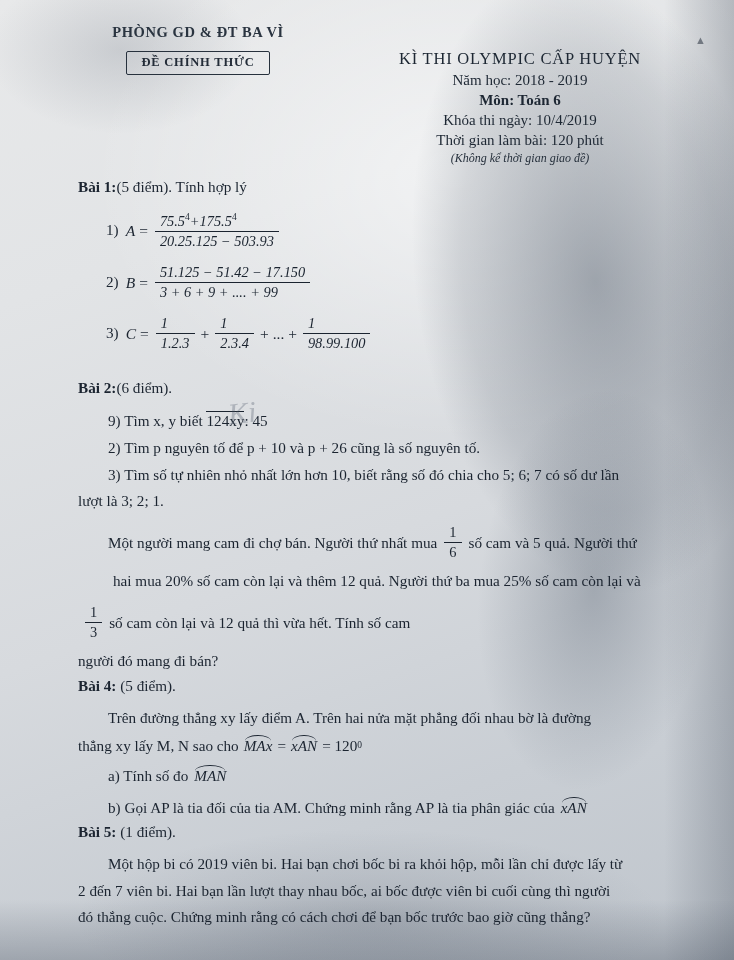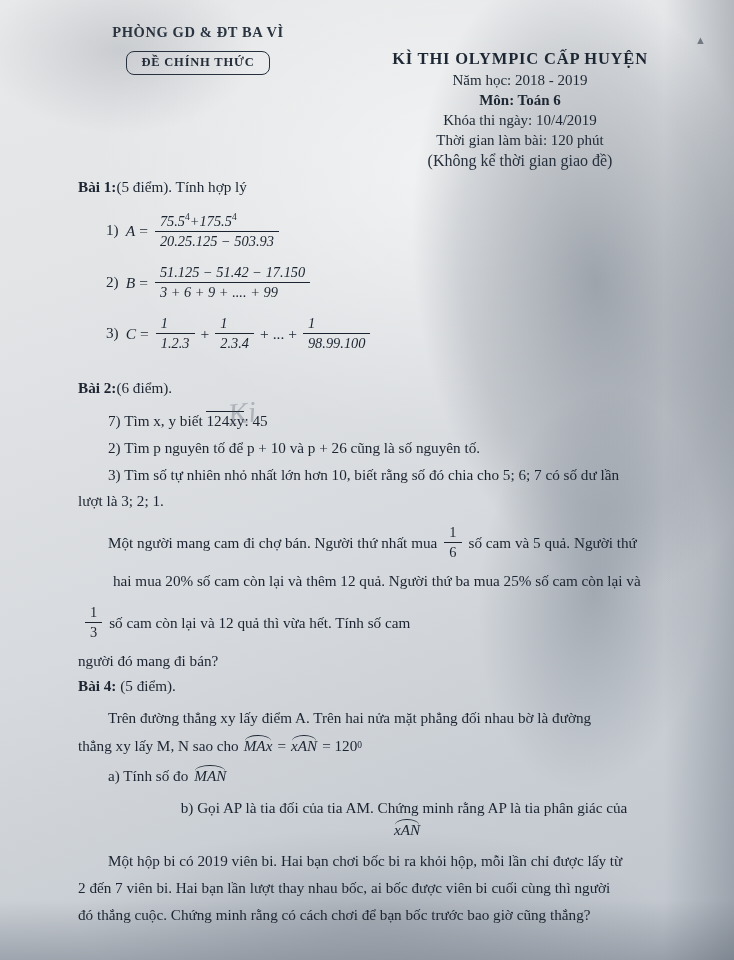--- a/index.html
+++ b/index.html
@@ -95,48 +95,49 @@
     font-size: 14.5px;
     letter-spacing: 0.6px;
     color: #2a3440;
     font-weight: 600;
     white-space: nowrap;
   }
   .official-box {
     margin: 10px auto 0;
     display: inline-block;
     border: 1.6px solid #27313d;
-    border-radius: 8px;
+    border-radius: 2px;
     padding: 3px 14px 4px;
     font-size: 12.5px;
     font-weight: 700;
     letter-spacing: 0.8px;
     color: #232c38;
   }
   .hdr-right {
     position: absolute;
     left: 330px;
     top: 48px;
     width: 380px;
     text-align: center;
     line-height: 1.34;
   }
   .exam-title {
     font-size: 16.5px;
-    font-weight: 700;
+    font-weight: 400;
     letter-spacing: 0.8px;
     color: #1d2733;
   }
   .exam-line {
     font-size: 15px;
     color: #1d2733;
   }
   .exam-line.bold { font-weight: 700; }
   .exam-note {
-    font-size: 16px;
+    font-size: 12px;
+    font-style: italic;
     color: #26303c;
   }
 
   
   .body {
     position: absolute;
     left: 0; top: 176px;
     width: 734px;
     padding: 0 34px 0 78px;
     box-sizing: border-box;
@@ -345,21 +346,21 @@
             </span>
           </span>
         </div>
       </div>
 
       <div class="sec-title" style="margin-top:24px;">
         <span>Bài 2:</span><span class="normal">(6 điểm).</span>
       </div>
 
       <div class="list-line" style="margin-top:10px;">
-        <span>7) Tìm x, y biết</span>
+        <span>9) Tìm x, y biết</span>
         <span class="ovl">124xy</span><span>: 45</span>
       </div>
       <div class="list-line">2) Tìm p nguyên tố để p + 10 và p + 26 cũng là số nguyên tố.</div>
       <div class="list-line">3) Tìm số tự nhiên nhỏ nhất lớn hơn 10, biết rằng số đó chia cho 5; 6; 7 có số dư lần</div>
       <div class="list-line cont">lượt là 3; 2; 1.</div>
 
 
       <div class="tall-line" style="padding-left:30px;">
         <span>Một người mang cam đi chợ bán. Người thứ nhất mua</span>
         <span class="frac" style="margin:0 7px;">
@@ -396,25 +397,28 @@
         <span class="angle" style="margin:0 5px;">xAN</span>
         <span>= 120</span>
           <sup class="sup0">0</sup>
       </div>
 
       <div class="tall-line" style="padding-left:30px; margin-top:8px;">
         <span>a)  Tính số đo</span>
         <span class="angle" style="margin-left:6px;">MAN</span>
       </div>
 
-      <div class="tall-line" style="padding-left:30px; flex-direction:column;">
+      <div class="tall-line" style="padding-left:30px; ">
         <span>b) Gọi AP là tia đối của tia AM. Chứng minh rằng AP là tia phân giác của</span>
         <span class="angle" style="margin-left:6px;">xAN</span>
       </div>
 
+      <div class="sec-title" style="margin-top:2px;">
+        <span>Bài 5:</span><span class="normal"> (1 điểm).</span>
+      </div>
 
       <div class="para indent">Một hộp bi có 2019 viên bi. Hai bạn chơi bốc bi ra khỏi hộp, mỗi lần chỉ được lấy từ</div>
       <div class="para" style="margin-top:4px;">2 đến 7 viên bi. Hai bạn lần lượt thay nhau bốc, ai bốc được viên bi cuối cùng thì người</div>
       <div class="para" style="margin-top:4px;">đó thắng cuộc. Chứng minh rằng có cách chơi để bạn bốc trước bao giờ cũng thắng?</div>
 
     </div>
   </div>
 </div>
 
 </body></html>

